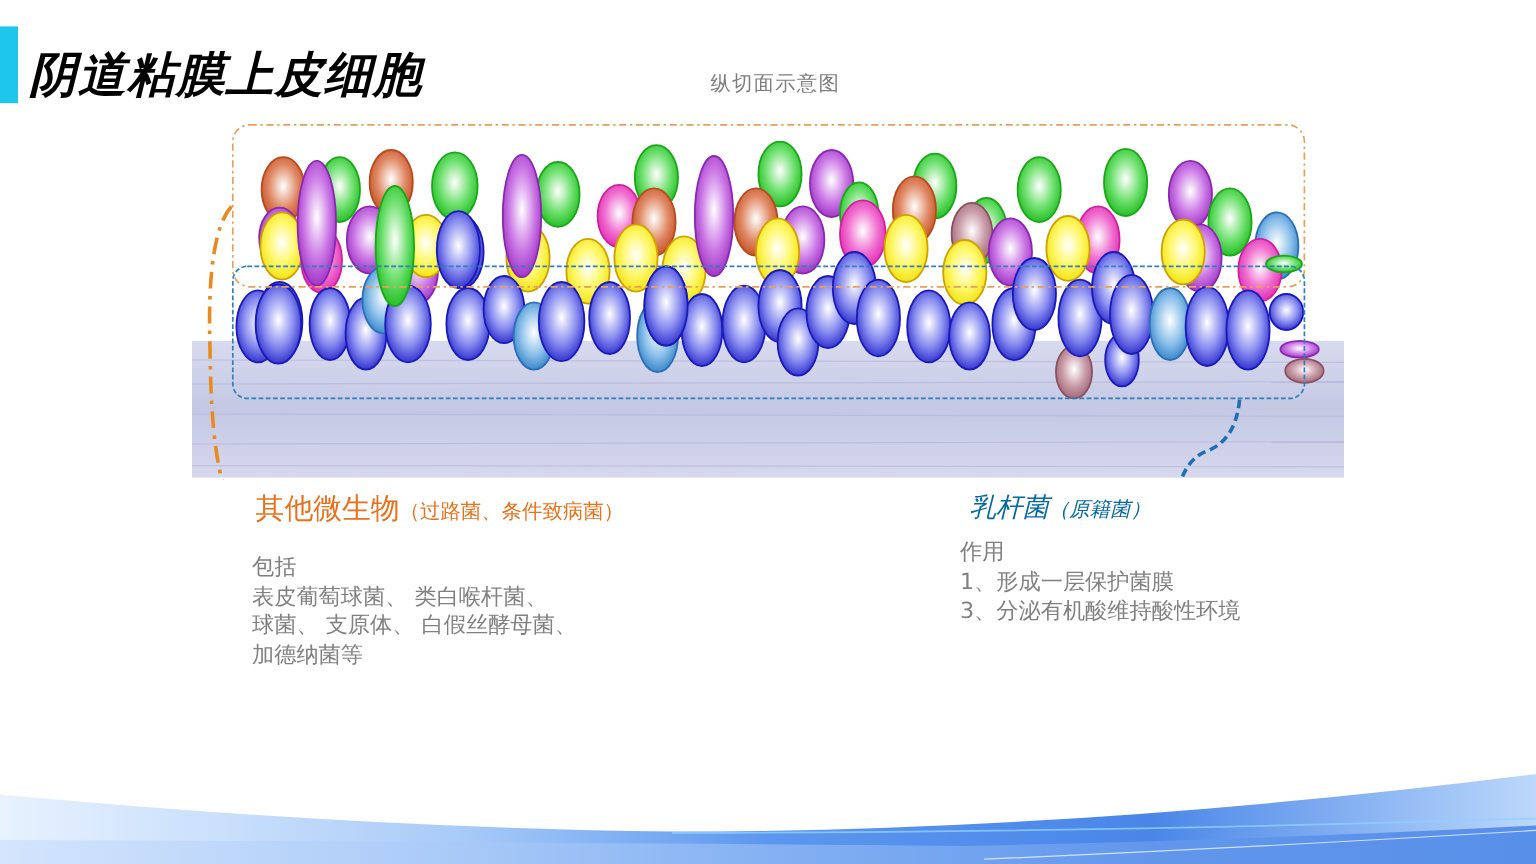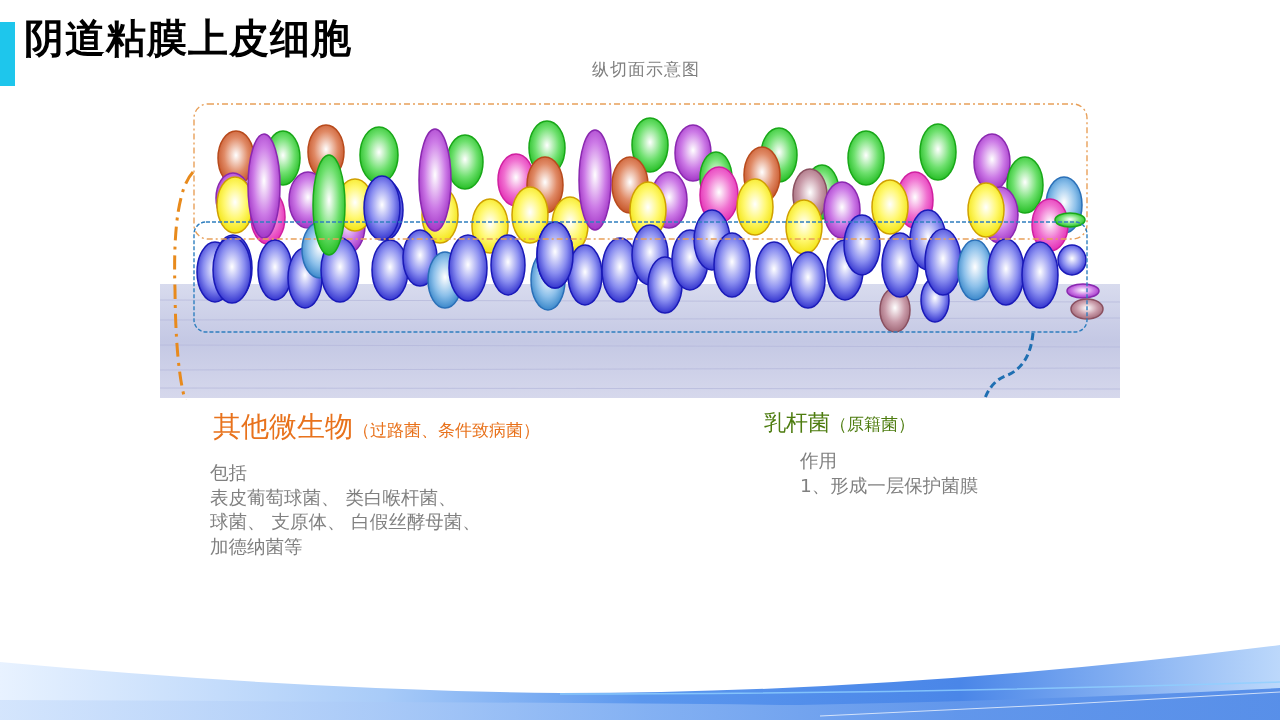--- a/index.html
+++ b/index.html
@@ -1,25 +1,25 @@
 <!DOCTYPE html>
 <html><head>
 <meta charset="utf-8">
 <style>
   html, body { margin:0; padding:0; }
   body { width:1280px; height:720px; position:relative; overflow:hidden; background:#ffffff;
          font-family:"DejaVu Sans","Liberation Sans",sans-serif; }
   .accent-bar { position:absolute; left:0; top:22px; width:15px; height:64px; background:#1ec6ec; }
-  .title { position:absolute; left:24px; top:11px; font-size:40px; font-weight:bold; color:#000; letter-spacing:1px; line-height:54px; }
+  .title { position:absolute; left:24px; top:36px; font-size:40px; font-weight:bold; color:#000; letter-spacing:1px; line-height:54px;font-style:italic; }
   .subtitle { position:absolute; left:592px; top:58px; font-size:17px; color:#7f7f7f; letter-spacing:1px; }
   .diagram { position:absolute; left:160px; top:100px; width:960px; height:300px; }
   .label-left { position:absolute; left:213px; top:408px; color:#e8721c; }
-  .label-left .main { font-size:28px; }
+  .label-left .main { font-size:24px; }
   .label-left .sub { font-size:17px; }
-  .label-right { position:absolute; left:764px; top:408px; color:#4d7c0f; }
+  .label-right { position:absolute; left:808px; top:408px; color:#0369a1;font-style:italic; }
   .label-right .main { font-size:22px; }
   .label-right .sub { font-size:17px; }
   .text-block { position:absolute; color:#808080; font-size:18.5px; line-height:24.5px; }
   .left-block { left:210px; top:461px; }
   .right-block { left:800px; top:449px; }
   .line { white-space:nowrap; }
   .footer { position:absolute; left:0; top:620px; width:1280px; height:100px; }
 </style>
 </head>
 <body>
@@ -202,20 +202,21 @@
   <div class="line">球菌、 支原体、 白假丝酵母菌、</div>
   <div class="line">加德纳菌等</div>
 </div>
 
 <div class="label-right">
   <span class="main">乳杆菌</span><span class="sub">（原籍菌）</span>
 </div>
 <div class="text-block right-block">
   <div class="line">作用</div>
   <div class="line">1、形成一层保护菌膜</div>
+  <div class="line">3、分泌有机酸维持酸性环境</div>
 </div>
 
 <svg class="footer" viewBox="0 0 1280 100" xmlns="http://www.w3.org/2000/svg" preserveAspectRatio="none">
   <defs>
     <linearGradient id="wave1" x1="0" y1="0" x2="1" y2="0">
       <stop offset="0" stop-color="#e8f2ff"></stop>
       <stop offset="0.3" stop-color="#a8cbf8"></stop>
       <stop offset="0.5" stop-color="#5b97ee"></stop>
       <stop offset="0.75" stop-color="#4a86e8"></stop>
       <stop offset="1" stop-color="#bcd8fb"></stop>

